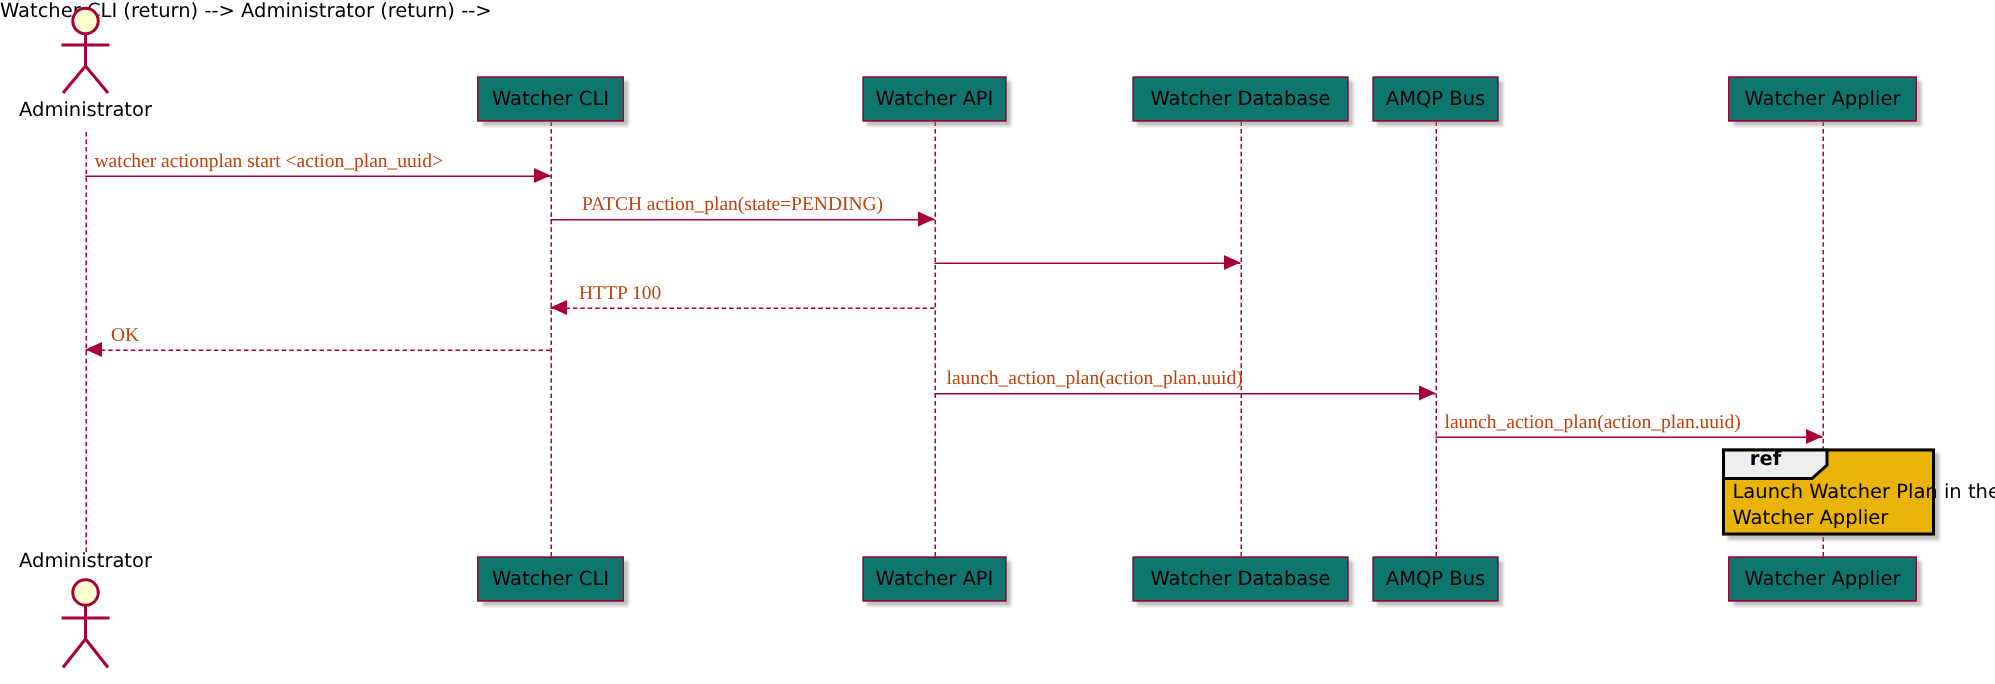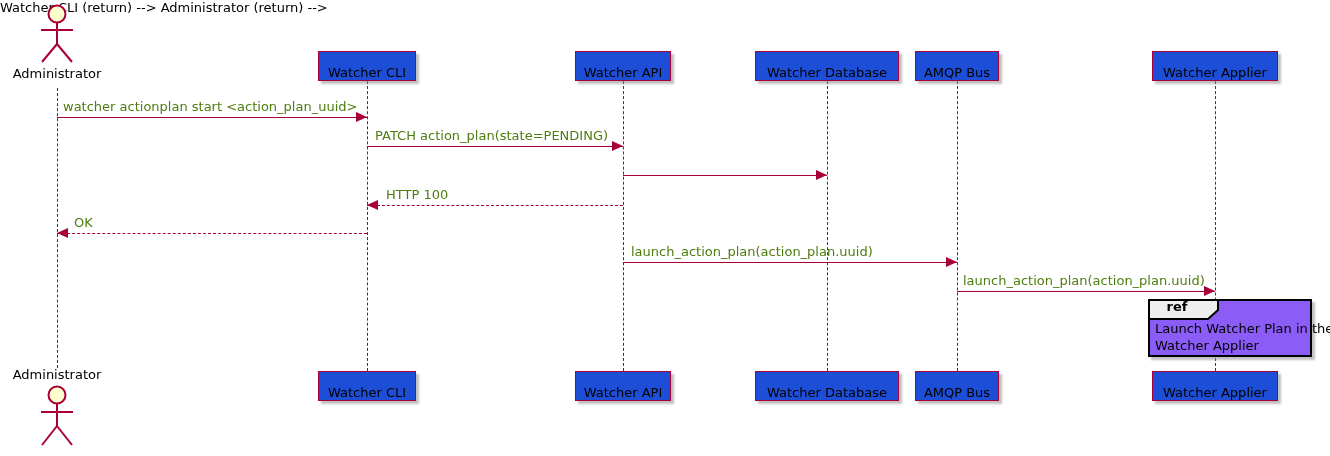--- a/index.html
+++ b/index.html
@@ -2,33 +2,33 @@
 <html><head>
 <meta charset="utf-8">
 <style>
   html,body{margin:0;padding:0;background:#ffffff;}
   .canvas{
     position:relative;width:1330px;height:456px;background:#ffffff;overflow:hidden;
     font-family:"DejaVu Sans","Liberation Sans",sans-serif;font-size:13px;color:#000;
   }
   .lifeline{position:absolute;width:0;border-left:1px dashed #A80036;}
   .pbox{
-    position:absolute;height:30px;background:#1d4ed8;border:1.5px solid #A80036;
-    box-sizing:border-box;display:flex;align-items:flex-end;justify-content:center;
+    position:absolute;height:30px;background:#0f766e;border:1.5px solid #A80036;
+    box-sizing:border-box;display:flex;align-items:center;justify-content:center;
     box-shadow:3px 3px 2px rgba(140,140,140,0.55);white-space:nowrap;
   }
   .actor-label{position:absolute;width:110px;text-align:center;white-space:nowrap;}
   .actor-figure{position:absolute;}
   .msg-line{position:absolute;height:0;border-top:1px solid #A80036;}
   .msg-line.ret{border-top:1px dashed #A80036;}
   .arr-r{position:absolute;width:0;height:0;border-top:5px solid transparent;border-bottom:5px solid transparent;border-left:11px solid #A80036;}
   .arr-l{position:absolute;width:0;height:0;border-top:5px solid transparent;border-bottom:5px solid transparent;border-right:11px solid #A80036;}
-  .msg-label{position:absolute;white-space:nowrap;color:#4d7c0f;}
+  .msg-label{position:absolute;white-space:nowrap;color:#c2410c;font-family:Liberation Serif, serif;}
   .ref-box{
-    position:absolute;left:1148px;top:299px;width:164px;height:58px;background:#8b5cf6;
+    position:absolute;left:1148px;top:299px;width:142px;height:58px;background:#eab308;
     border:2px solid #000;box-sizing:border-box;box-shadow:3px 3px 2px rgba(140,140,140,0.55);
   }
   .ref-tab{position:absolute;left:-2px;top:-2px;}
   .ref-keyword{position:absolute;left:0;top:0;width:58px;text-align:center;font-weight:bold;font-size:13px;}
   .ref-text{position:absolute;left:5px;top:19px;line-height:17px;white-space:nowrap;}
 </style>
 </head>
 <body>
 
 <div class="canvas">
@@ -69,21 +69,21 @@
   <div class="pbox" style="left:1152px;top:51px;width:126px;">
       <span>Watcher Applier</span>
     </div>
 
   
   <div class="msg-label" style="left:63px;top:99px;">watcher actionplan start &lt;action_plan_uuid&gt;</div>
   <div class="msg-line" style="left:57px;top:117px;width:310px;"></div>
   <div class="arr-r" style="left:356px;top:112px;"></div>
 
   
-  <div class="msg-label" style="left:375px;top:128px;text-align:center;">PATCH action_plan(state=PENDING)</div>
+  <div class="msg-label" style="left:388px;top:128px;text-align:center;">PATCH action_plan(state=PENDING)</div>
   <div class="msg-line" style="left:367px;top:146px;width:256px;"></div>
   <div class="arr-r" style="left:612px;top:141px;"></div>
 
   
   <div class="msg-line" style="left:623px;top:175px;width:204px;"></div>
   <div class="arr-r" style="left:816px;top:170px;"></div>
 
    Watcher CLI (return) --&gt;
   <div class="msg-label" style="left:386px;top:187px;">HTTP 100</div>
   <div class="msg-line ret" style="left:367px;top:205px;width:256px;"></div>

